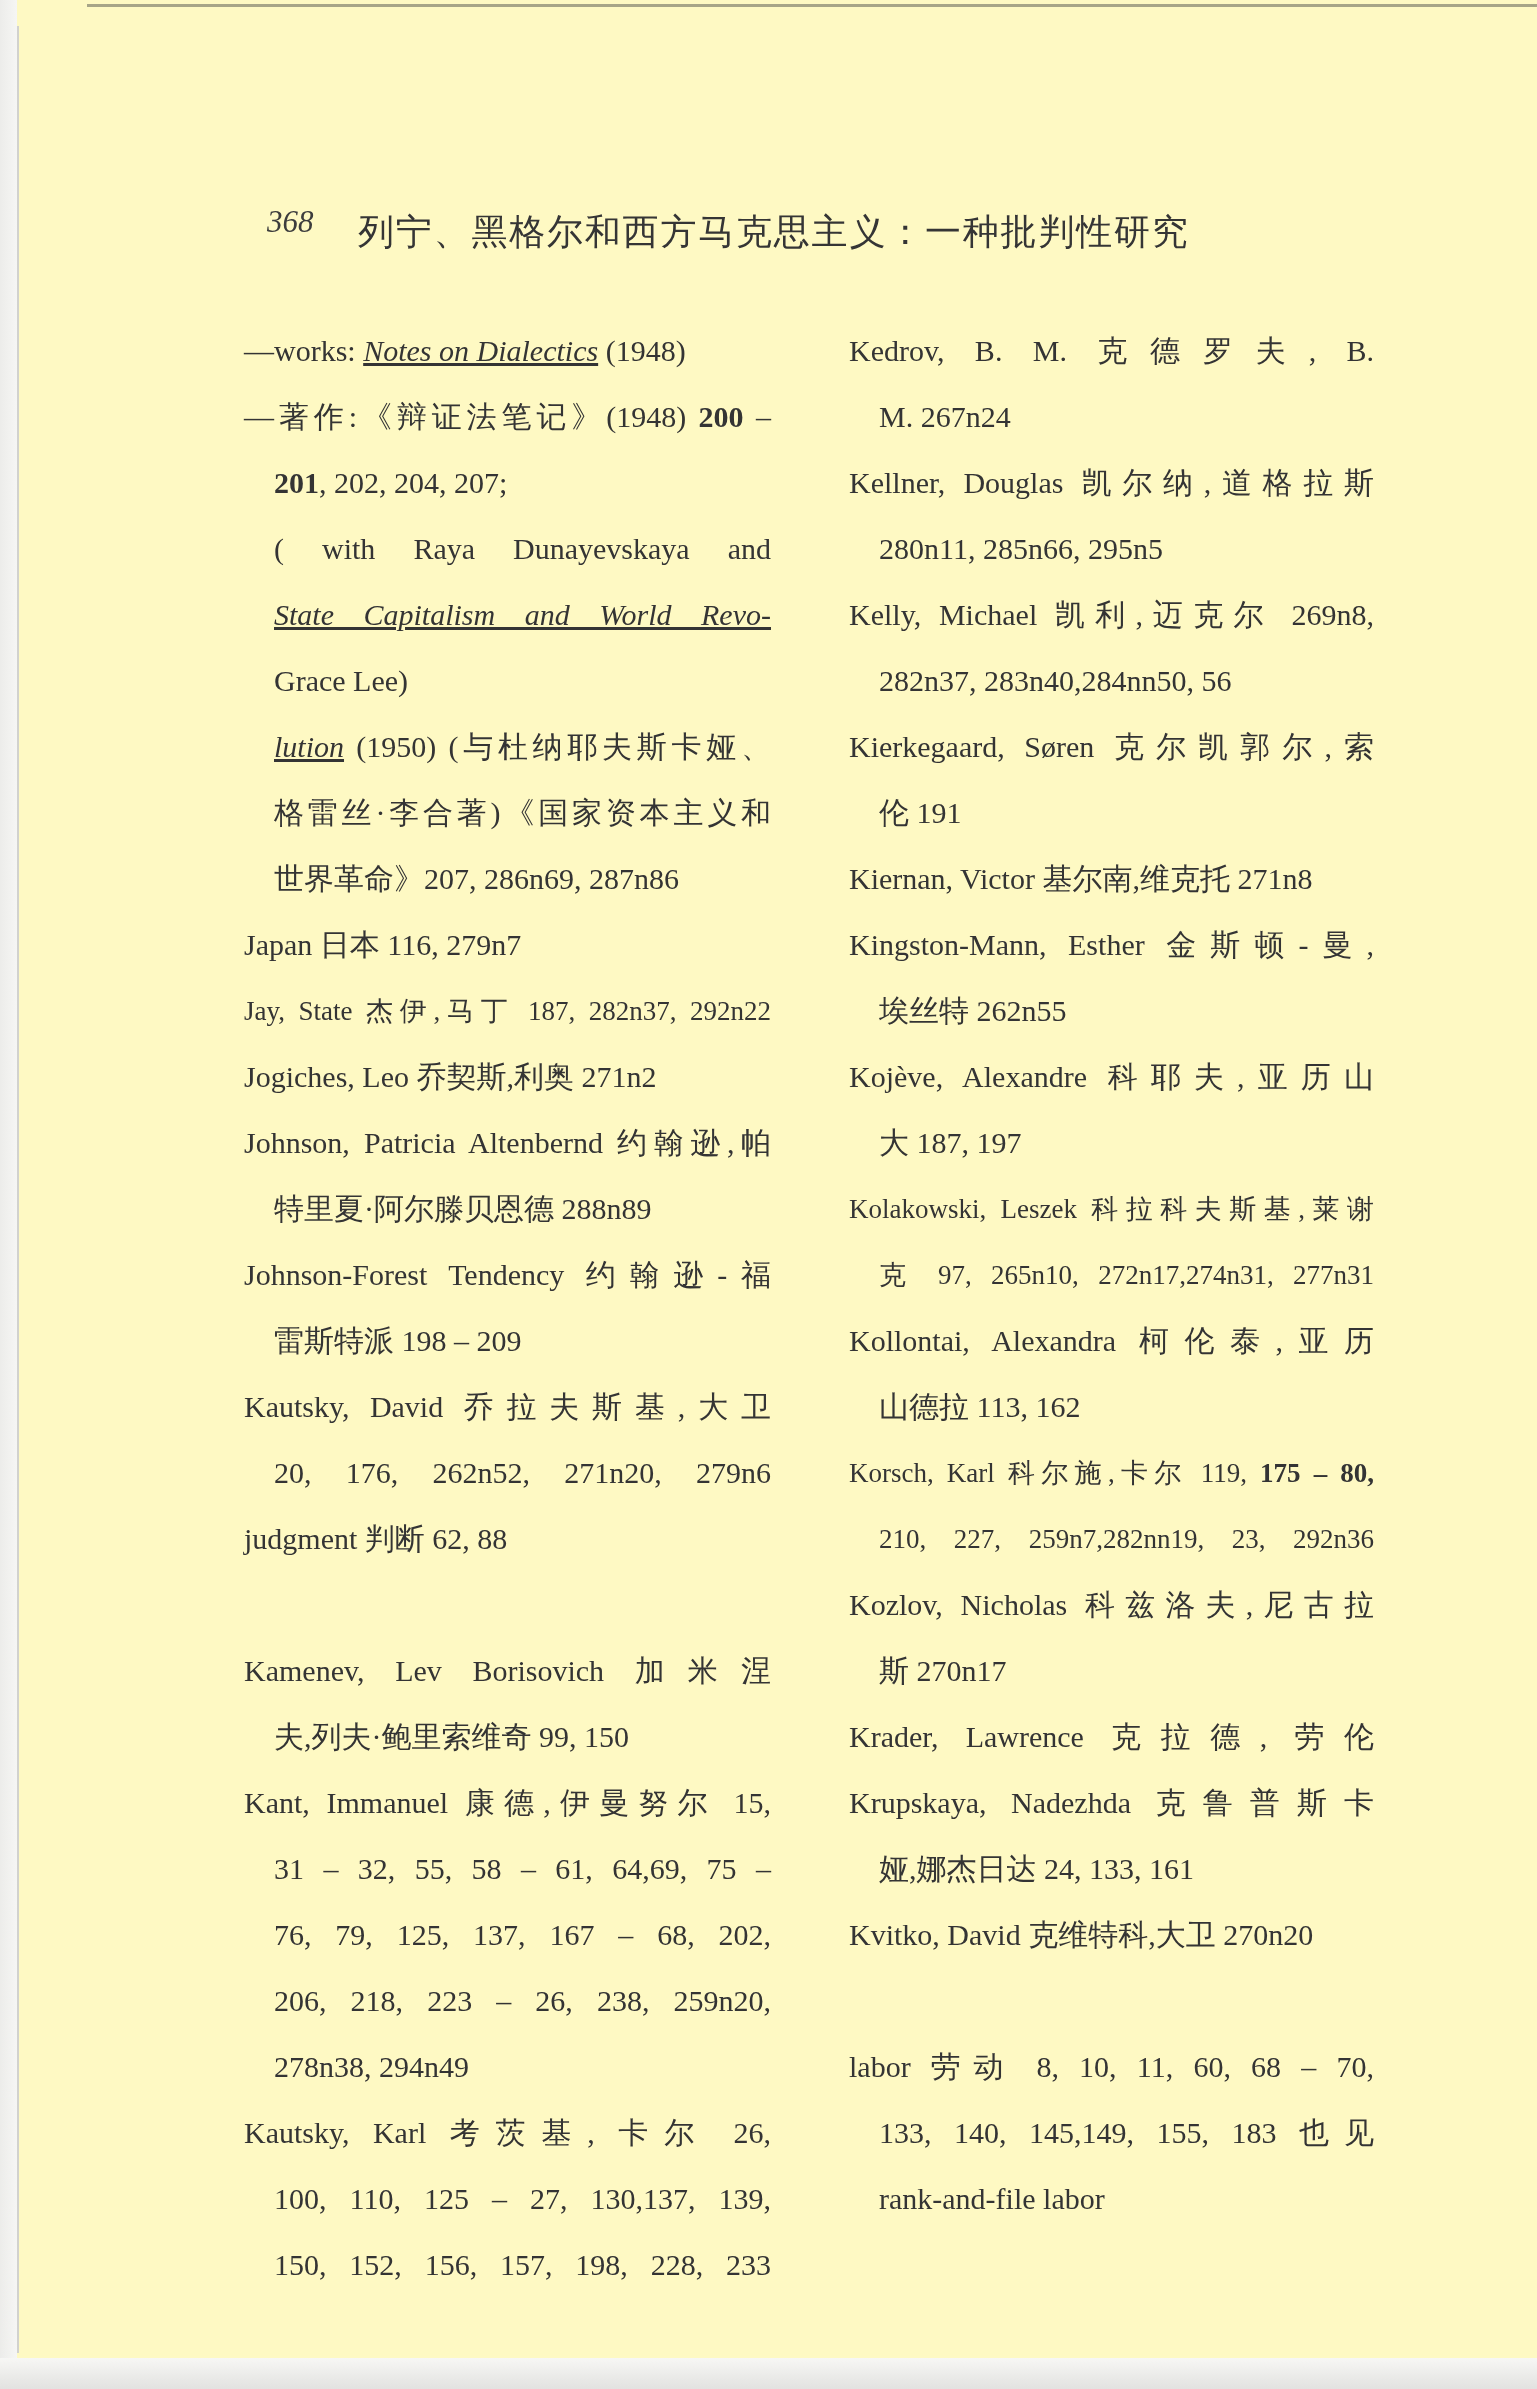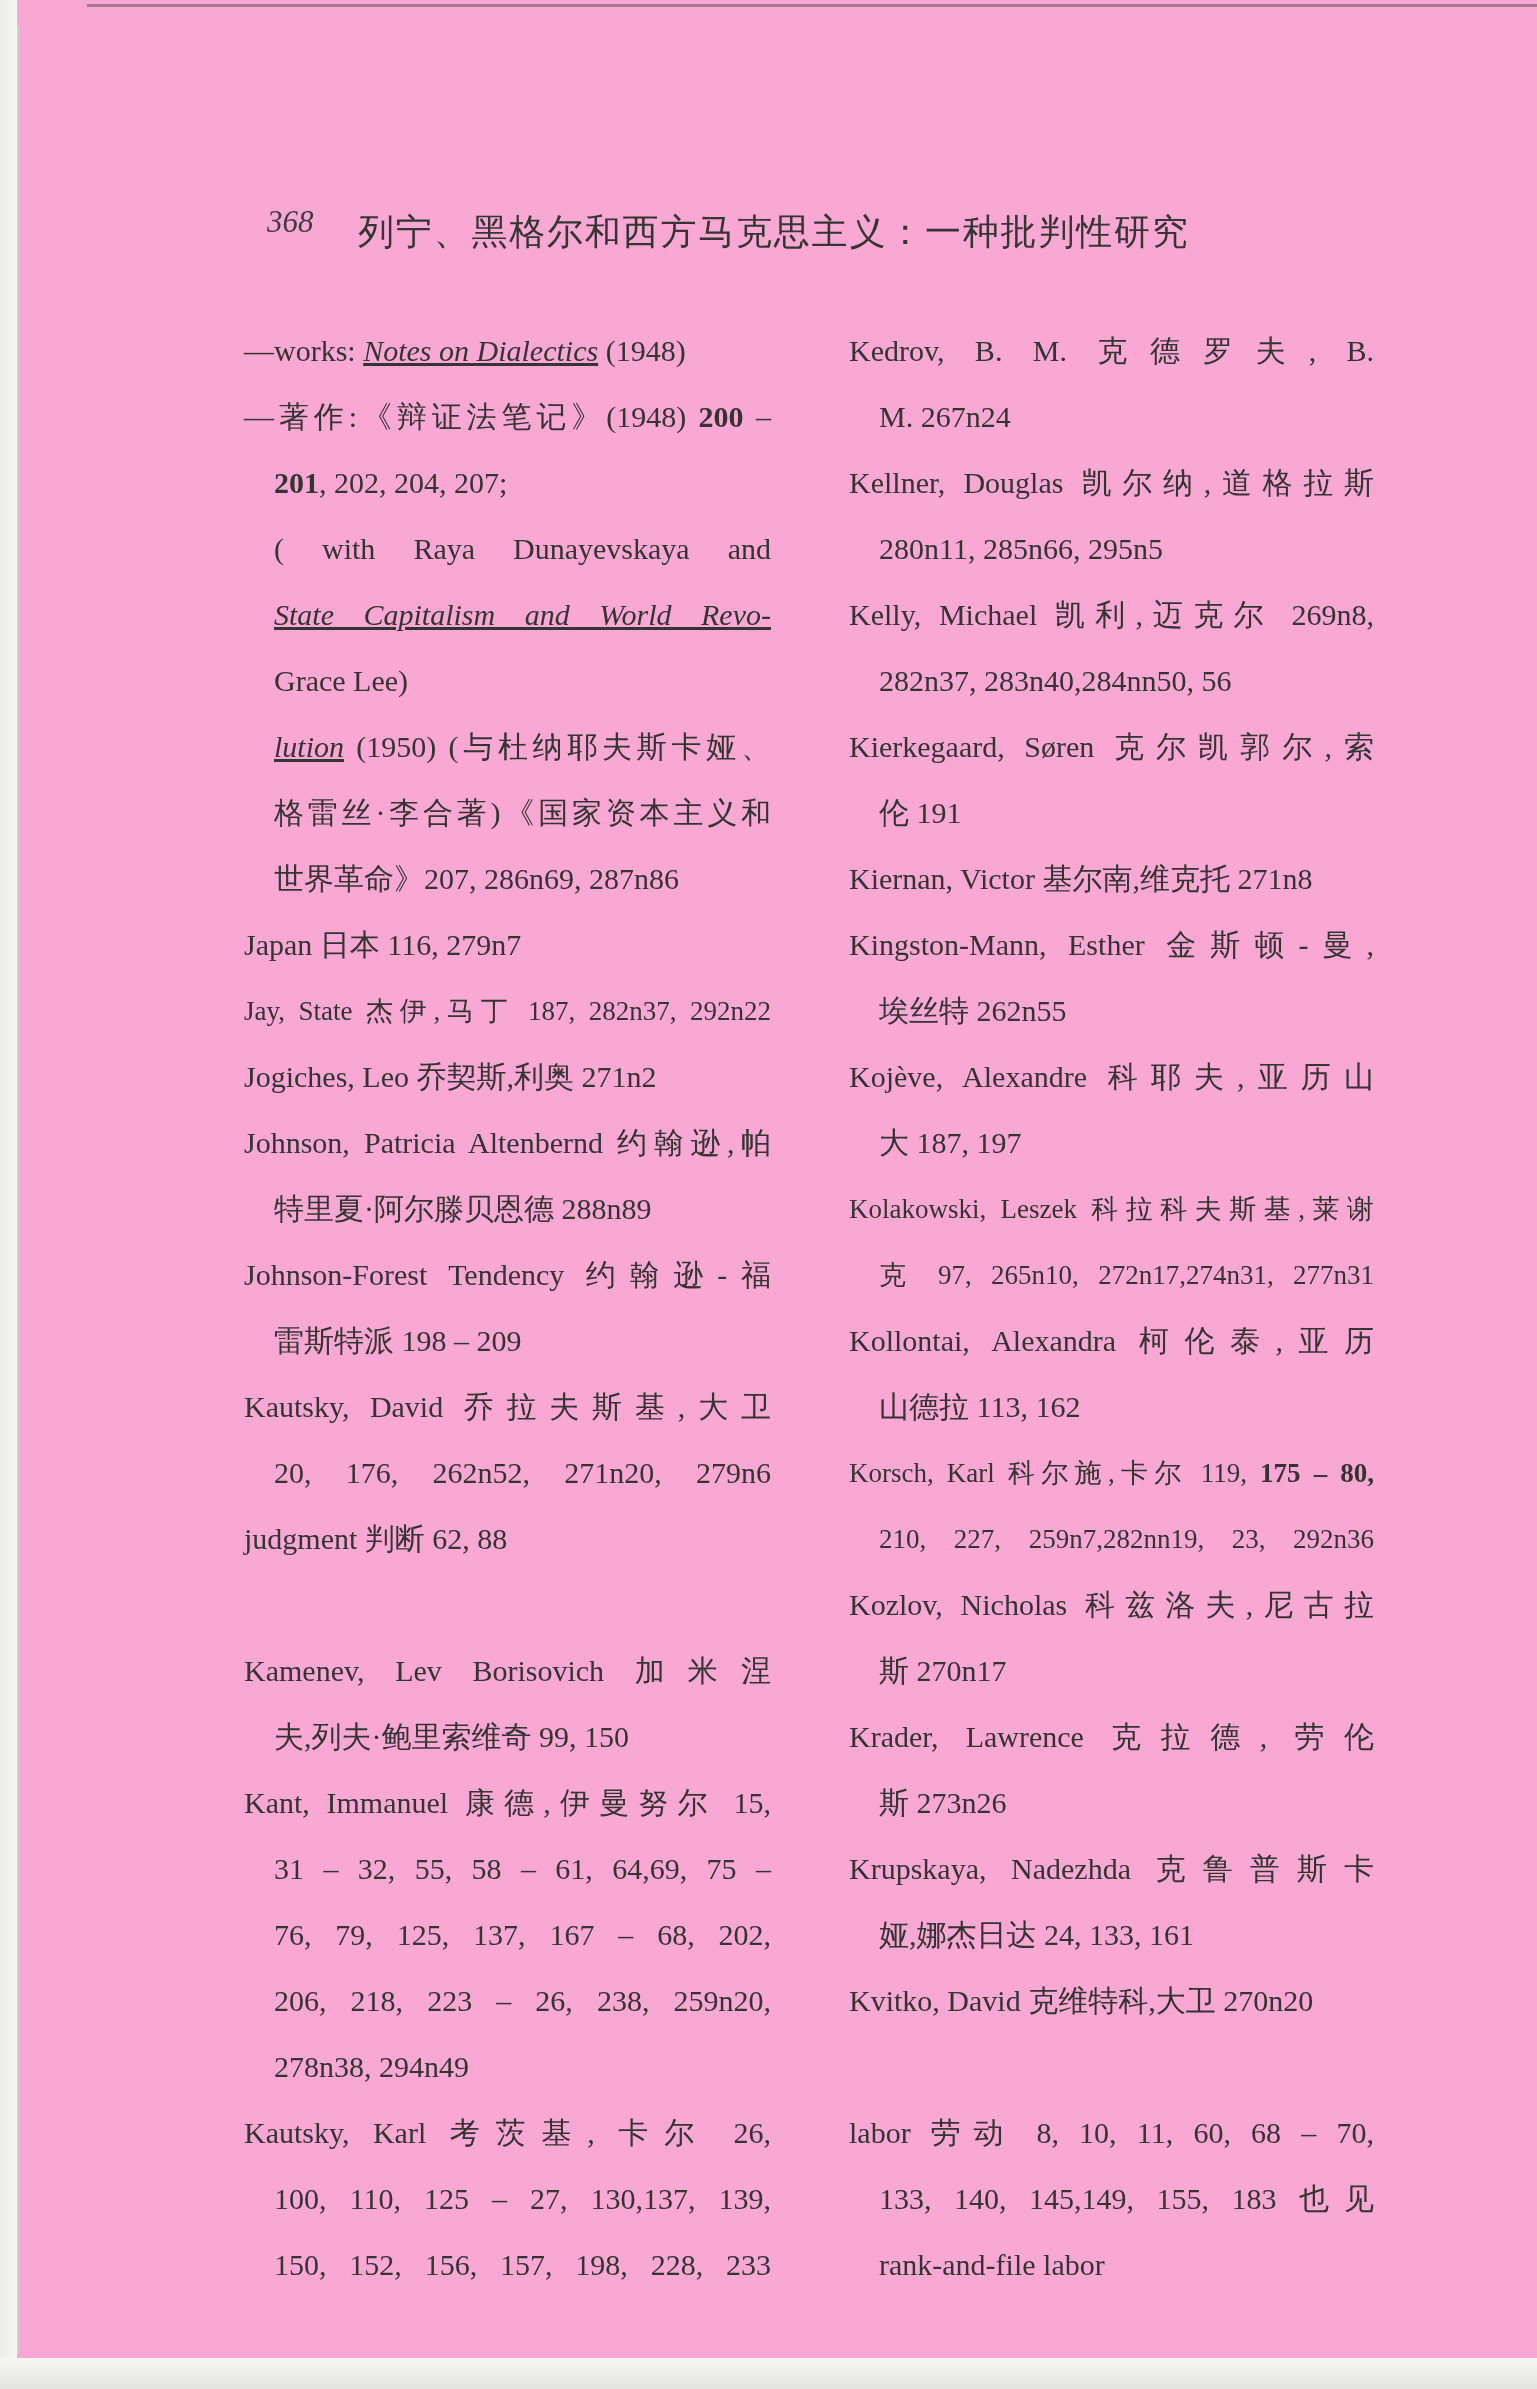--- a/index.html
+++ b/index.html
@@ -1,20 +1,20 @@
 <!DOCTYPE html>
 <html style="font-size:14.6px"><head>
 <meta charset="utf-8">
 <style>
   html,body { margin:0; padding:0; background:#e9e9e7; }
   .page {
     position:relative;
     width:1538px; height:2389px;
     margin:0 auto;
-    background:#f9a8d4;
+    background:#fef9c3;
     overflow:hidden;
     font-family:"Liberation Serif","DejaVu Serif",serif;
     color:#333;
   }
   
   .scan-top {
     position:absolute; left:87px; right:0; top:3.6px; height:3.6px;
     background:#3f3f3f; opacity:.45;
   }
   .scan-left-strip {
@@ -116,21 +116,20 @@
       <div class="line ind"><span>大 187, 197</span></div>
       <div class="line just tight"><span>Kolakowski, Leszek  科拉科夫斯基,莱谢</span></div>
       <div class="line ind just tight"><span>克 97, 265n10, 272n17,274n31, 277n31</span></div>
       <div class="line just"><span>Kollontai, Alexandra  柯伦泰,亚历</span></div>
       <div class="line ind"><span>山德拉 113, 162</span></div>
       <div class="line just tight"><span>Korsch, Karl  科尔施,卡尔 119, </span><span class="bd">175 – 80,</span></div>
       <div class="line ind just tight"><span>210, 227, 259n7,282nn19, 23, 292n36</span></div>
       <div class="line just"><span>Kozlov, Nicholas  科兹洛夫,尼古拉</span></div>
       <div class="line ind"><span>斯 270n17</span></div>
       <div class="line just"><span>Krader, Lawrence  克拉德, 劳伦</span></div>
-      <div class="line ind"><span>斯 273n26</span></div>
       <div class="line just"><span>Krupskaya, Nadezhda  克鲁普斯卡</span></div>
       <div class="line ind"><span>娅,娜杰日达 24, 133, 161</span></div>
       <div class="line"><span>Kvitko, David  克维特科,大卫 270n20</span></div>
       <div class="line"></div>
       <div class="line just"><span>labor  劳动 8, 10, 11, 60, 68 – 70,</span></div>
       <div class="line ind just"><span>133, 140, 145,149, 155, 183 也见</span></div>
       <div class="line ind"><span>rank-and-file labor</span></div>
     </div>
 </div>
 

